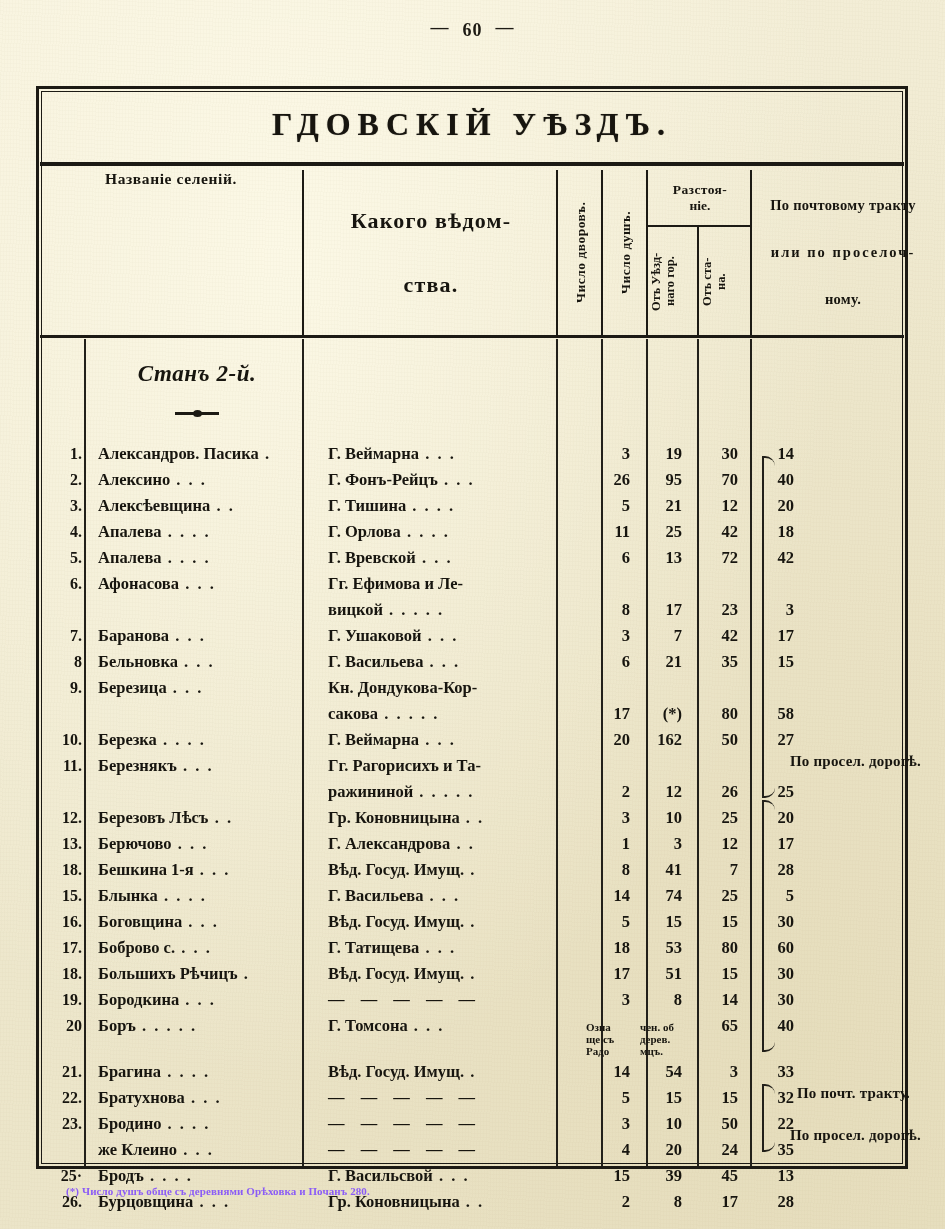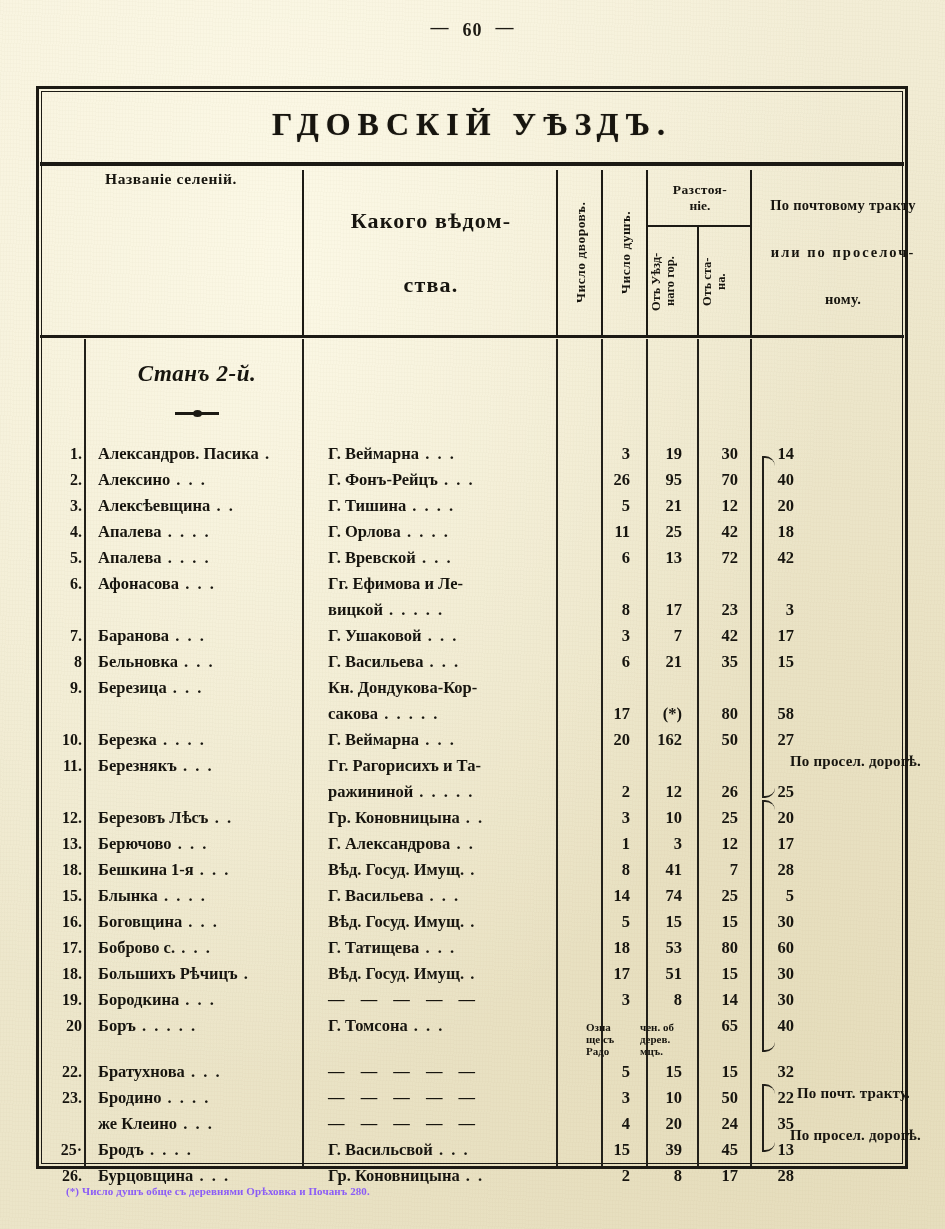--- a/index.html
+++ b/index.html
@@ -556,20 +556,30 @@
           <td class="c-s note-cell" style="text-align: left; padding-left: 4px;">
             <div>чен. об</div>
             <div>дерев.</div>
             <div>мцъ.</div>
           </td>
           <td class="c-g">65</td>
           <td class="c-t">40</td>
           <td class="c-post"></td>
         </tr>
         <tr style="height: 26px;">
+          <td class="c-num">21.</td>
+          <td class="c-name"><span>Брагина</span><span class="leaders"> .  .  .  . </span></td>
+          <td class="c-ved"><span>Вѣд. Госуд. Имущ.</span><span class="leaders"> . </span></td>
+          <td class="c-d">14</td>
+          <td class="c-s">54</td>
+          <td class="c-g">3</td>
+          <td class="c-t">33</td>
+          <td class="c-post"></td>
+        </tr>
+        <tr style="height: 26px;">
           <td class="c-num">22.</td>
           <td class="c-name"><span>Братухнова</span><span class="leaders"> .  .  . </span></td>
           <td class="c-ved"><span class="dashrow">—  —  —  —  —</span></td>
           <td class="c-d">5</td>
           <td class="c-s">15</td>
           <td class="c-g">15</td>
           <td class="c-t">32</td>
           <td class="c-post"></td>
         </tr>
         <tr style="height: 26px;">

